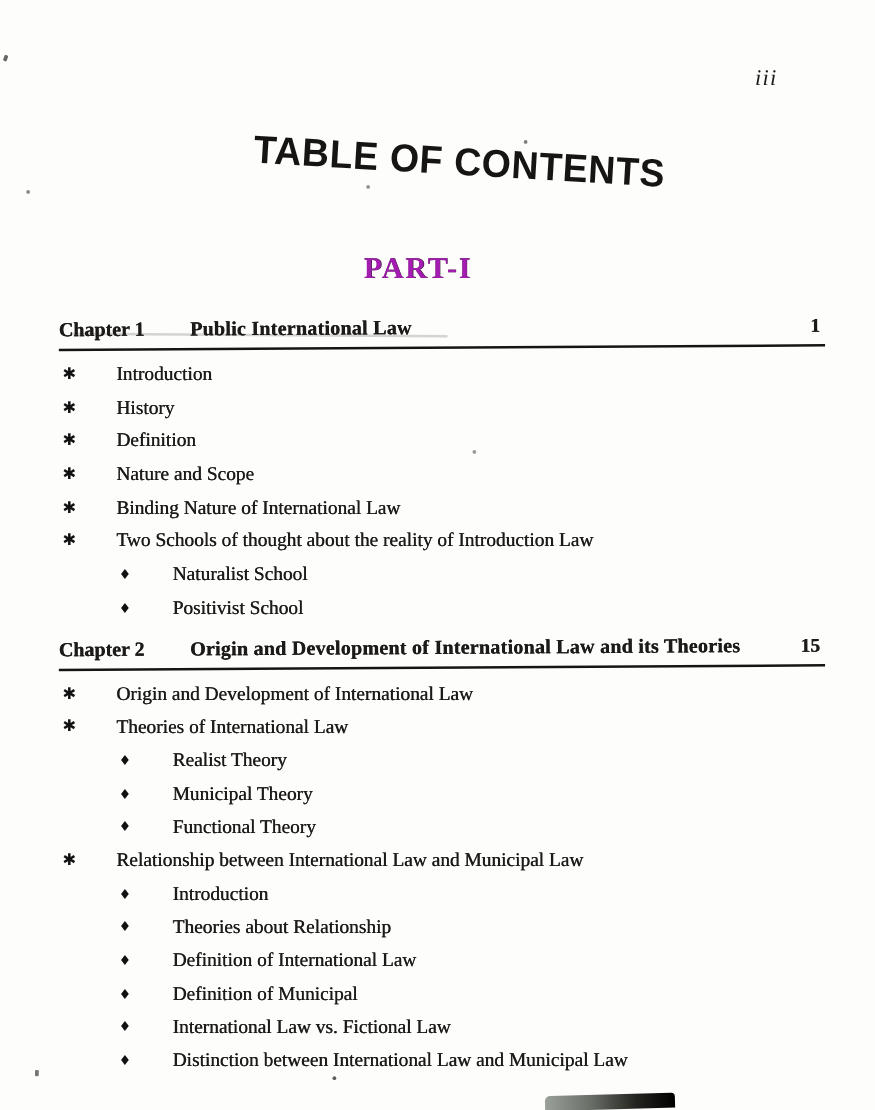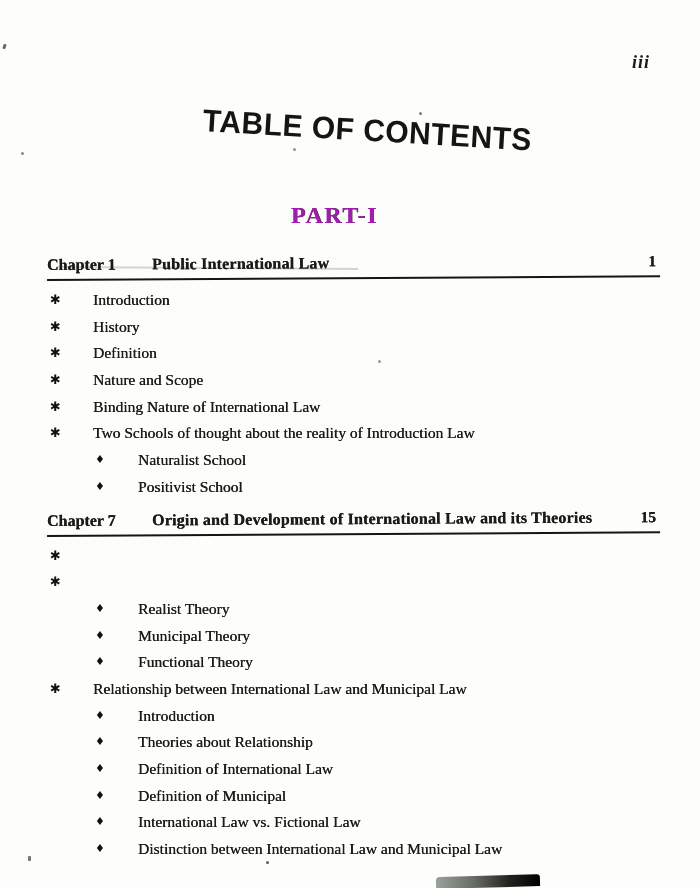--- a/index.html
+++ b/index.html
@@ -3,22 +3,22 @@
 <meta charset="utf-8">
 <style>
   html,body{margin:0;padding:0;}
   body{
     width:700px;height:888px;position:relative;overflow:hidden;
     background:#fdfdfc;color:#1d1b19;
     font-family:"Liberation Serif", serif;
   }
   .page{position:absolute;inset:0;}
   .folio{
-    position:absolute;left:632px;top:52px;
-    font-style:italic;font-weight:bold;font-size:18px;letter-spacing:1px;
+    position:absolute;left:604px;top:52px;
+    font-style:italic;font-weight:normal;font-size:18px;letter-spacing:1px;
   }
   .doc-title{
     position:absolute;left:204px;top:103px;white-space:nowrap;
     font-family:"Liberation Sans", sans-serif;font-weight:bold;
     font-size:30px;letter-spacing:0.5px;color:#161513;
     transform:rotate(3.4deg) scaleY(1.04);transform-origin:left top;
   }
   .part-heading{
     position:absolute;left:291px;top:202px;white-space:nowrap;
     font-weight:bold;font-size:24px;letter-spacing:1.5px;color:#a21caf;
@@ -96,27 +96,27 @@
           <div class="toc-item level1"><span class="bullet">✱</span><span class="item-text">Definition</span></div>
           <div class="toc-item level1"><span class="bullet">✱</span><span class="item-text">Nature and Scope</span></div>
           <div class="toc-item level1"><span class="bullet">✱</span><span class="item-text">Binding Nature of International Law</span></div>
           <div class="toc-item level1"><span class="bullet">✱</span><span class="item-text">Two Schools of thought about the reality of Introduction Law</span></div>
           <div class="toc-item level2"><span class="bullet">♦</span><span class="item-text">Naturalist School</span></div>
           <div class="toc-item level2"><span class="bullet">♦</span><span class="item-text">Positivist School</span></div>
         </div>
       </section>
       <section class="chapter">
         <div class="chapter-heading">
-          <span class="chapter-label">Chapter 7</span>
+          <span class="chapter-label">Chapter 2</span>
           <span class="chapter-title">Origin and Development of International Law and its Theories</span>
           <span class="chapter-page">15</span>
         </div>
         <div class="chapter-items">
-          <div class="toc-item level1"><span class="bullet">✱</span></div>
-          <div class="toc-item level1"><span class="bullet">✱</span></div>
+          <div class="toc-item level1"><span class="bullet">✱</span><span class="item-text">Origin and Development of International Law</span></div>
+          <div class="toc-item level1"><span class="bullet">✱</span><span class="item-text">Theories of International Law</span></div>
           <div class="toc-item level2"><span class="bullet">♦</span><span class="item-text">Realist Theory</span></div>
           <div class="toc-item level2"><span class="bullet">♦</span><span class="item-text">Municipal Theory</span></div>
           <div class="toc-item level2"><span class="bullet">♦</span><span class="item-text">Functional Theory</span></div>
           <div class="toc-item level1"><span class="bullet">✱</span><span class="item-text">Relationship between International Law and Municipal Law</span></div>
           <div class="toc-item level2"><span class="bullet">♦</span><span class="item-text">Introduction</span></div>
           <div class="toc-item level2"><span class="bullet">♦</span><span class="item-text">Theories about Relationship</span></div>
           <div class="toc-item level2"><span class="bullet">♦</span><span class="item-text">Definition of International Law</span></div>
           <div class="toc-item level2"><span class="bullet">♦</span><span class="item-text">Definition of Municipal</span></div>
           <div class="toc-item level2"><span class="bullet">♦</span><span class="item-text">International Law vs. Fictional Law</span></div>
           <div class="toc-item level2"><span class="bullet">♦</span><span class="item-text">Distinction between International Law and Municipal Law</span></div>

